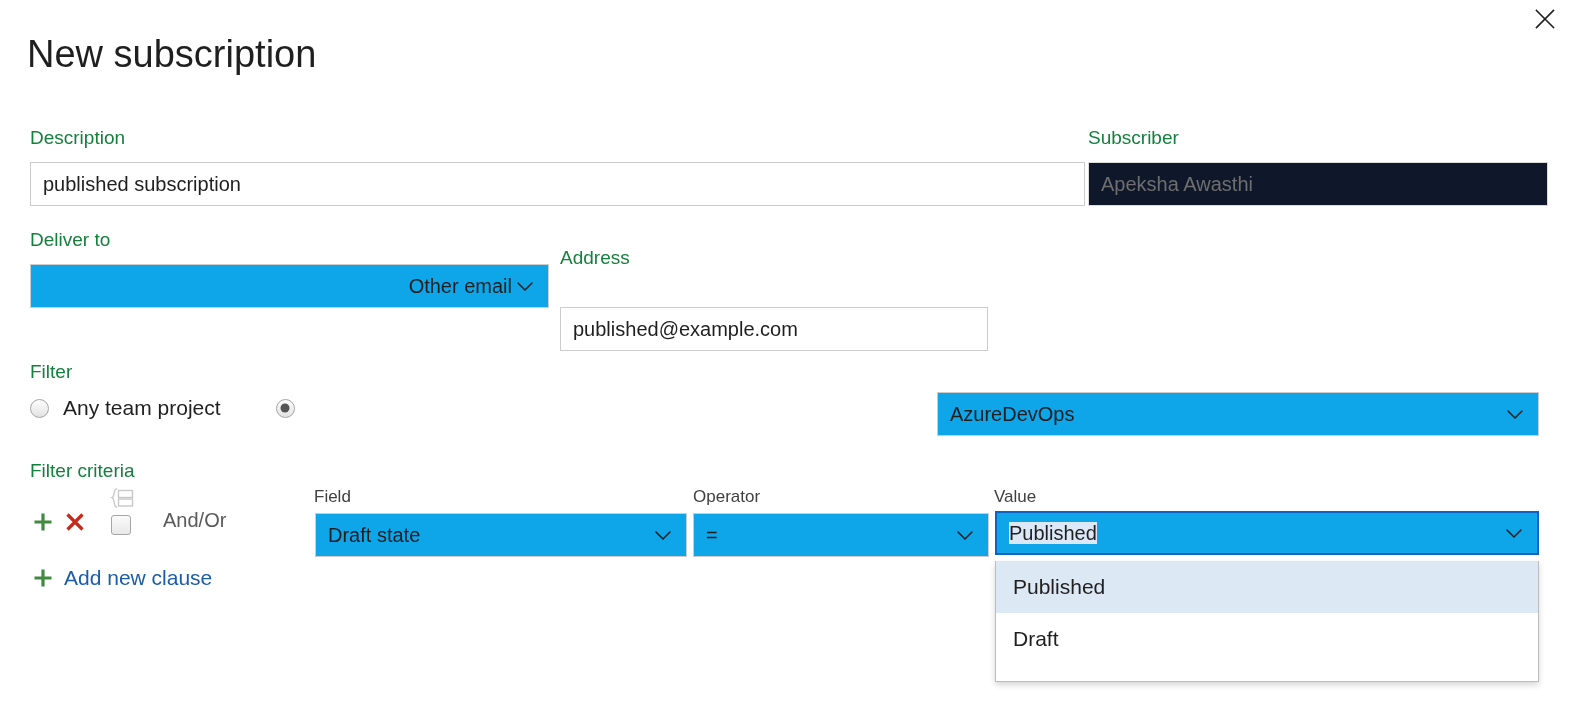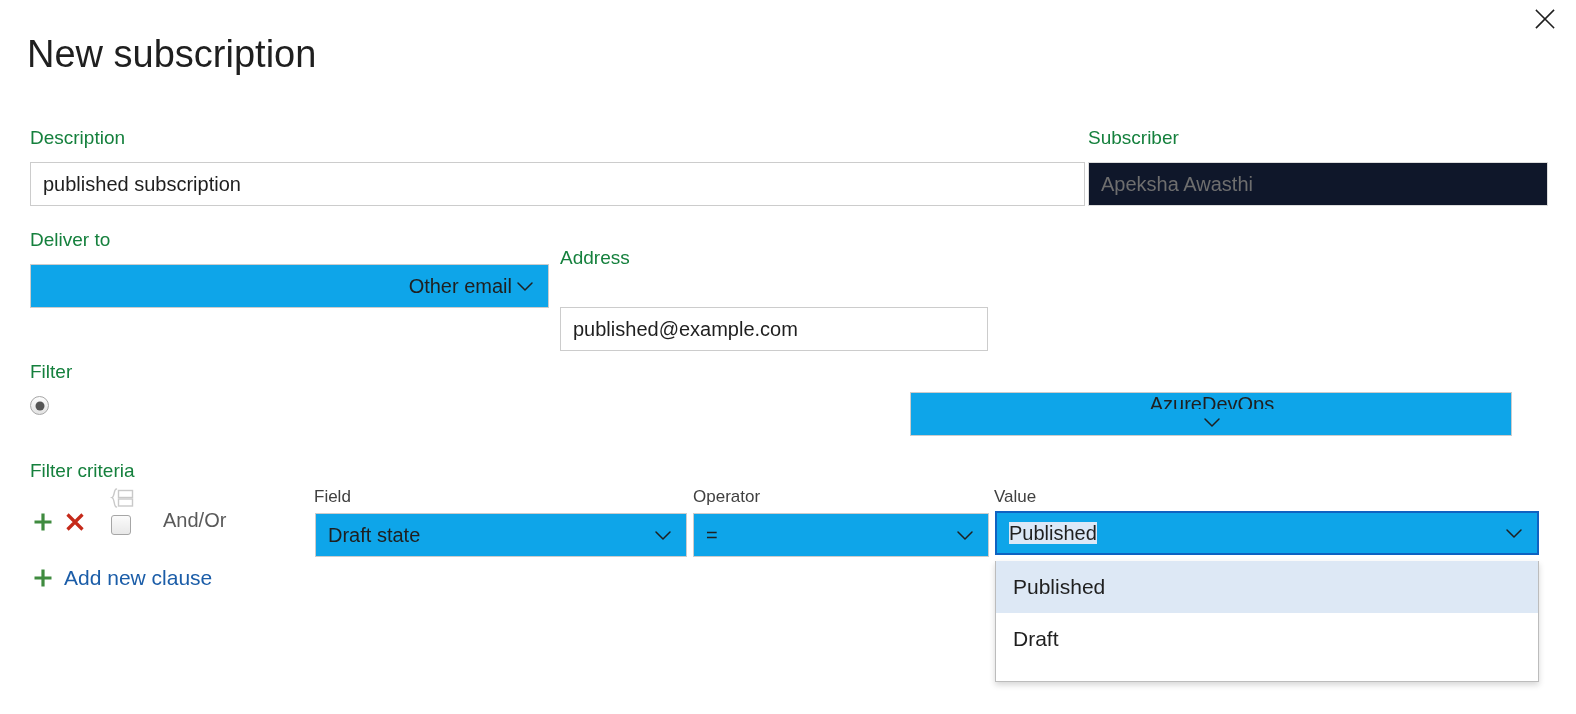--- a/index.html
+++ b/index.html
@@ -157,23 +157,22 @@
     background: #555555;
   }
   .radio-text {
     font-size: 21px;
     color: #1f1f1f;
     line-height: 24px;
   }
 
   .project-combo {
     position: absolute;
-    left: 910px; top: 392px;
+    left: 937px; top: 392px;
     width: 602px;
-    flex-direction: column;
   }
 
   
   .criteria-label { position: absolute; left: 30px; top: 459px; }
 
   .col-head {
     position: absolute;
     font-size: 17px;
     color: #404040;
     line-height: 23px;
@@ -304,20 +303,24 @@
   </div>
 
   <div class="row-address">
     <div class="field-label">Address</div>
     <div class="txtbox in-address">published@example.com</div>
   </div>
 
   <div class="filter-block">
     <div class="field-label filter-label">Filter</div>
     <div class="radio-row">
+      <div class="radio-item">
+        <span class="radio-dot"></span>
+        <span class="radio-text">Any team project</span>
+      </div>
       <div class="radio-item checked">
         <span class="radio-dot"></span>
       </div>
     </div>
   </div>
 
   <div class="combo project-combo">
     <span class="combo-text">AzureDevOps</span>
     <span class="chev">
       <svg width="24" height="24" viewBox="0 0 24 24" fill="none" aria-hidden="true">

